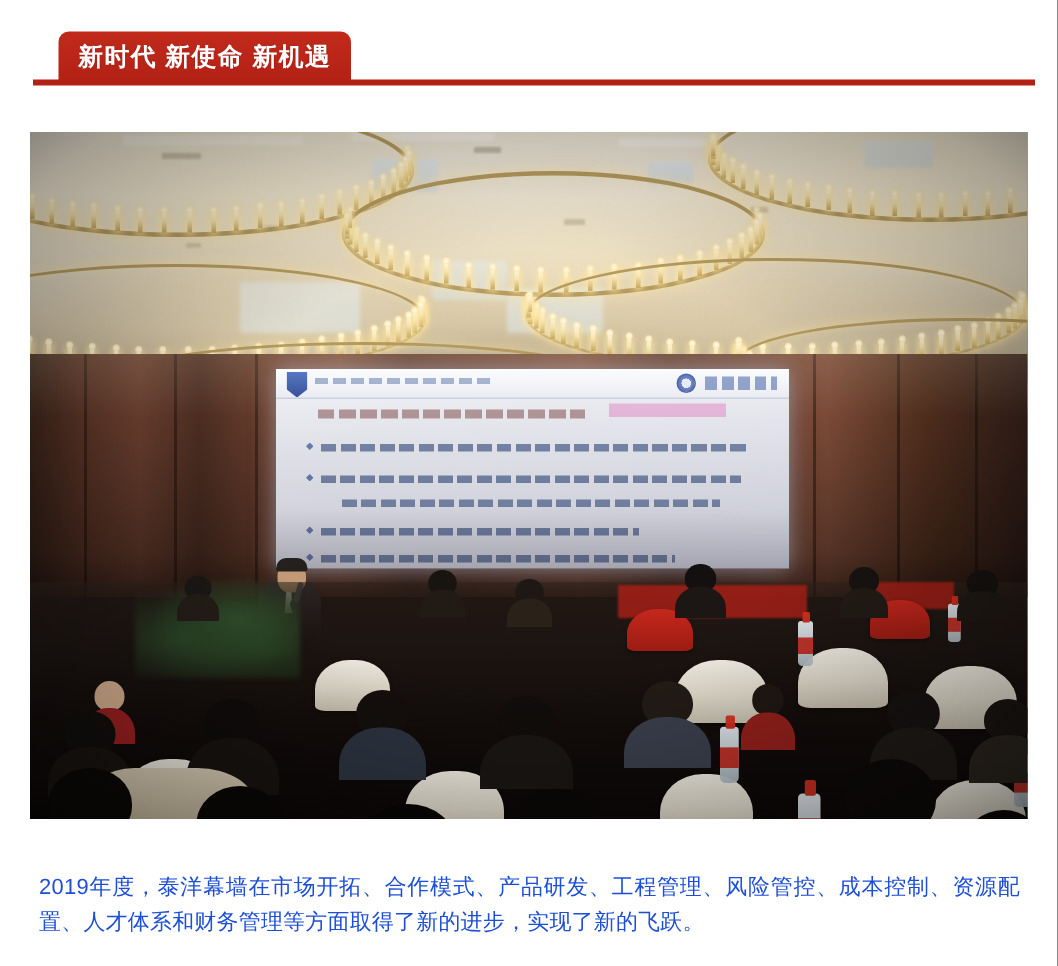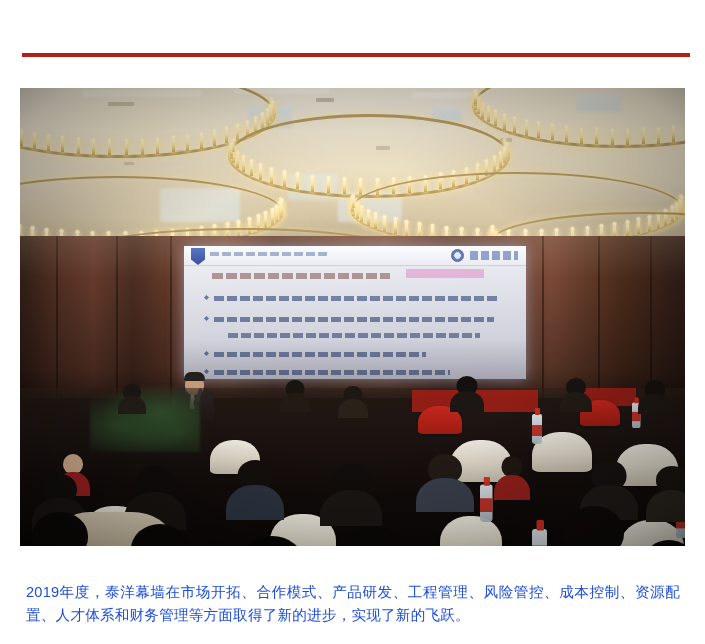--- a/index.html
+++ b/index.html
@@ -297,20 +297,23 @@
     position:absolute;left:26px;top:566px;width:654px;
     font-size:14.6px;line-height:23px;color:#1d4ed8;
     letter-spacing:.2px;
     text-align:justify;
   }
 </style>
 </head>
 <body>
 
 <div class="header-band">
+  <div class="banner-tab">
+    <span class="banner-tab-text">新时代 新使命 新机遇</span>
+  </div>
   <div class="header-rule"></div>
 </div>
 
 <div class="photo">
   <div class="photo-inner">
 
     <div class="ceiling">
       <div class="ceiling-panel" style="left:62px;top:2px;width:120px;height:7px;"></div>
       <div class="ceiling-panel" style="left:214px;top:0px;width:96px;height:6px;"></div>
       <div class="ceiling-panel" style="left:392px;top:4px;width:70px;height:6px;"></div>

